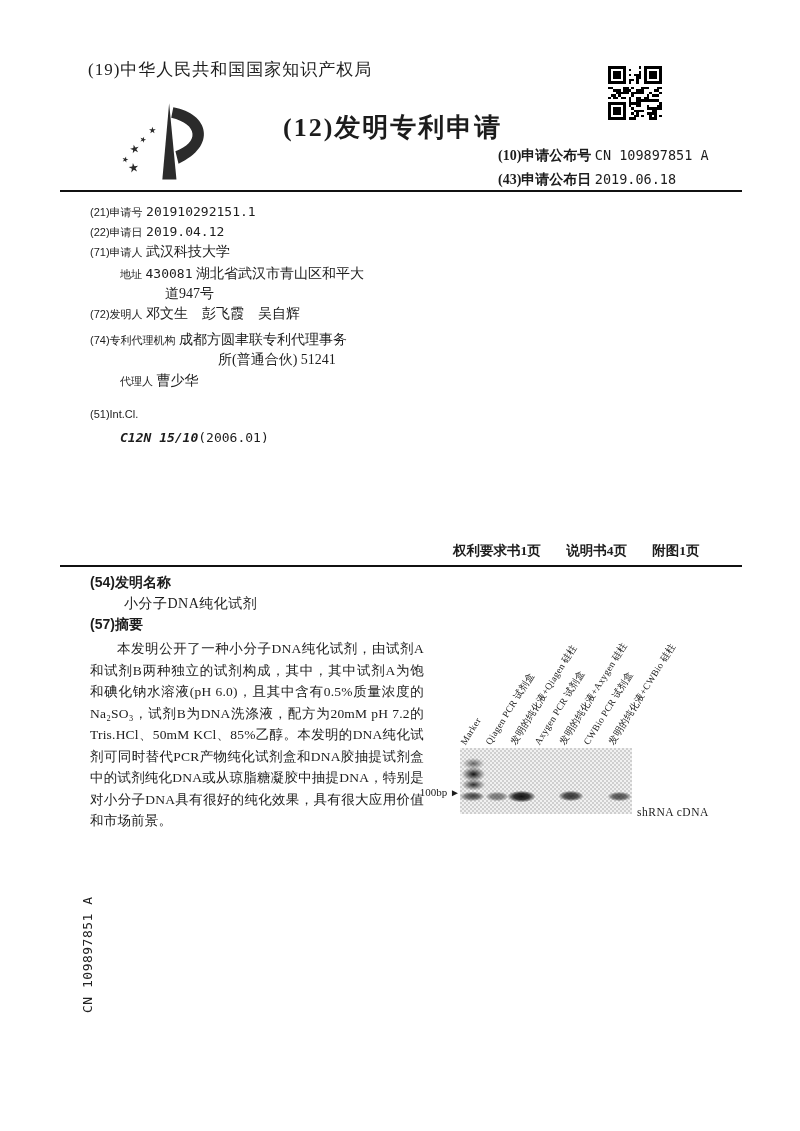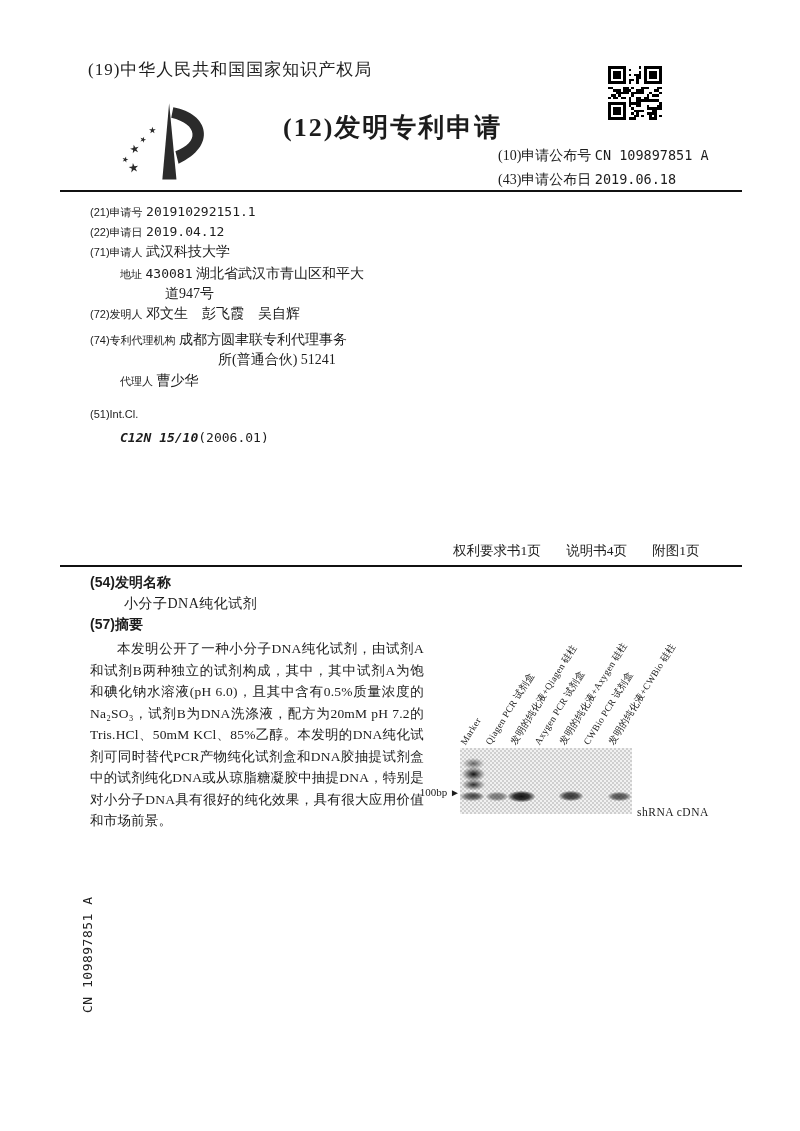--- a/index.html
+++ b/index.html
@@ -11,39 +11,39 @@
     color:#1c1c1c;
   }
   .abs { position:absolute; }
 
   
   .office { left:88px; top:58px; font-size:17px; font-weight:normal; letter-spacing:1px; }
   .doc-type { left:283px; top:110px; font-size:26px; font-weight:bold; letter-spacing:2px; }
   .qr { left:608px; top:66px; width:54px; height:54px; }
   .logo { left:112px; top:100px; width:108px; height:92px; }
   .publine { font-size:14px; white-space:nowrap; }
-  .publine .lab { font-weight:normal; }
+  .publine .lab { font-weight:bold; }
   .publine .val { font-family:"DejaVu Sans Mono","Liberation Mono",monospace; font-size:13.5px; }
   .rule { left:60px; width:682px; height:2px; background:#111; }
 
   
   .bib { left:90px; top:202px; width:360px; font-size:14px; }
   .bib .row { line-height:20px; white-space:nowrap; }
   .bib .lab { font-weight:normal; font-family:"Liberation Sans","DejaVu Sans",sans-serif; font-size:11px; }
   .bib .val {}
   .bib .num { font-family:"DejaVu Sans Mono","Liberation Mono",monospace; font-size:13px; }
   .ind1 { padding-left:30px; }
   .ind2 { padding-left:75px; }
   .ind3 { padding-left:128px; }
   .mt7 { } .mt6 { margin-top:6px; } .mt2 { margin-top:2px; }
   .mt1 { margin-top:1px; } .mt13 { margin-top:13px; } .mt4 { margin-top:4px; }
   .intcl-main { font-style:italic; font-weight:bold; font-family:"DejaVu Sans Mono","Liberation Mono",monospace; font-size:13px; }
 
   .pagination { left:453px; top:542px; font-size:13.5px; white-space:nowrap; }
-  .pagination span { margin-right:22px; }
+  .pagination span { margin-right:22px;font-weight:bold; }
 
   
   .sec-label { font-weight:bold; font-family:"Liberation Sans","DejaVu Sans",sans-serif; font-size:14px; }
   .inv-title { left:124px; top:595px; font-size:14px; letter-spacing:0.5px; }
   .abstract {
     left:90px; top:638px; width:334px; font-size:13.5px; line-height:21.5px;
     text-align:justify; text-indent:2em; letter-spacing:0.2px;
   }
 
   

